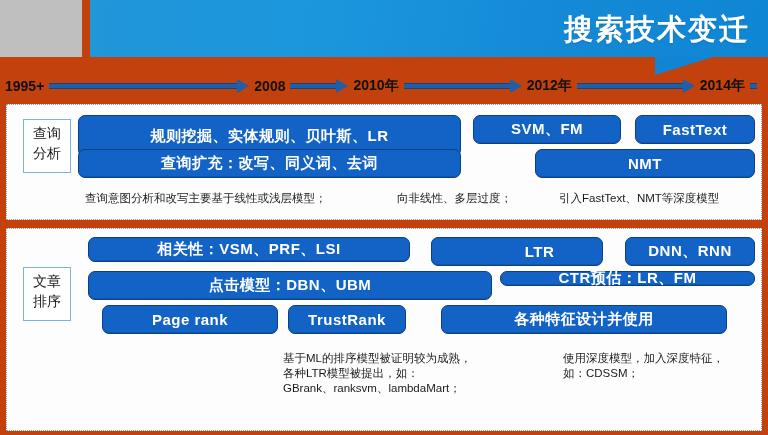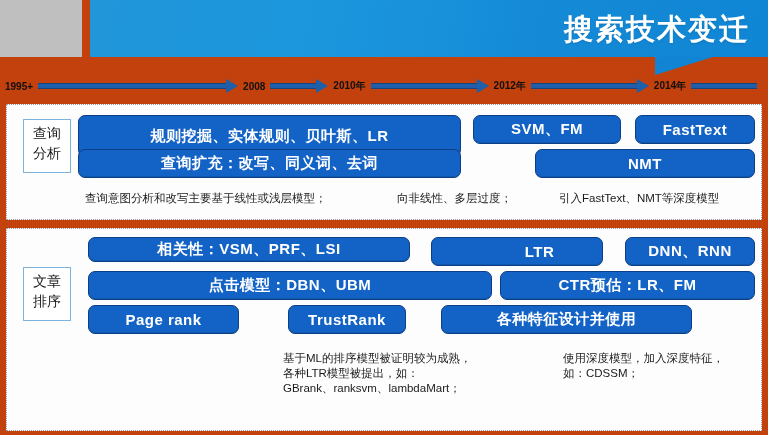--- a/index.html
+++ b/index.html
@@ -37,21 +37,21 @@
     text-shadow:0 1px 2px rgba(0,0,0,.12);
     white-space:nowrap;
   }
 
   
   .timeline{
     position:absolute;left:0;top:72px;width:768px;height:28px;
     display:flex;align-items:center;
   }
   .tl-year{
-    font-size:10px;font-weight:bold;color:#111111;
+    font-size:14px;font-weight:bold;color:#111111;
     white-space:nowrap;padding:0 5px;
     font-family:"Liberation Sans","DejaVu Sans",sans-serif;
     text-align:center;
   }
   .tl-arrow{
     position:relative;flex:1 1 auto;height:12px;min-width:18px;
     display:flex;align-items:center;
   }
   .tl-arrow .shaft{
     position:absolute;left:0;right:11px;top:50%;
@@ -187,25 +187,25 @@
     <div class="side-label" id="label-rank">
       <span>文章</span>
       <span>排序</span>
     </div>
 
     <div class="bbox" style="left:81px;top:8px;width:322px;height:25px;">相关性：VSM、PRF、LSI</div>
     <div class="bbox" style="left:424px;top:8px;width:172px;height:29px;padding-left:45px;">LTR</div>
     <div class="bbox" style="left:618px;top:8px;width:130px;height:29px;text-align:right;">DNN、RNN</div>
 
     <div class="bbox" style="left:81px;top:42px;width:404px;height:29px;">点击模型：DBN、UBM</div>
-    <div class="bbox" style="left:493px;top:42px;width:255px;height:29px;">CTR预估：LR、FM</div>
-
-    <div class="bbox" style="left:81px;top:76px;width:151px;height:29px;">Page rank</div>
+    <div class="bbox" style="left:493px;top:42px;width:255px;height:15px;">CTR预估：LR、FM</div>
+
+    <div class="bbox" style="left:95px;top:76px;width:176px;height:29px;">Page rank</div>
     <div class="bbox" style="left:281px;top:76px;width:118px;height:29px;">TrustRank</div>
-    <div class="bbox" style="left:434px;top:76px;width:251px;height:29px;">各种特征设计并使用</div>
+    <div class="bbox" style="left:434px;top:76px;width:286px;height:29px;">各种特征设计并使用</div>
 
     <div class="note" style="left:276px;top:122px;width:270px;">基于ML的排序模型被证明较为成熟，
 各种LTR模型被提出，如：
 GBrank、ranksvm、lambdaMart；</div>
     <div class="note" style="left:556px;top:122px;width:200px;">使用深度模型，加入深度特征，
 如：CDSSM；</div>
   </div>
 
 </div>
 

